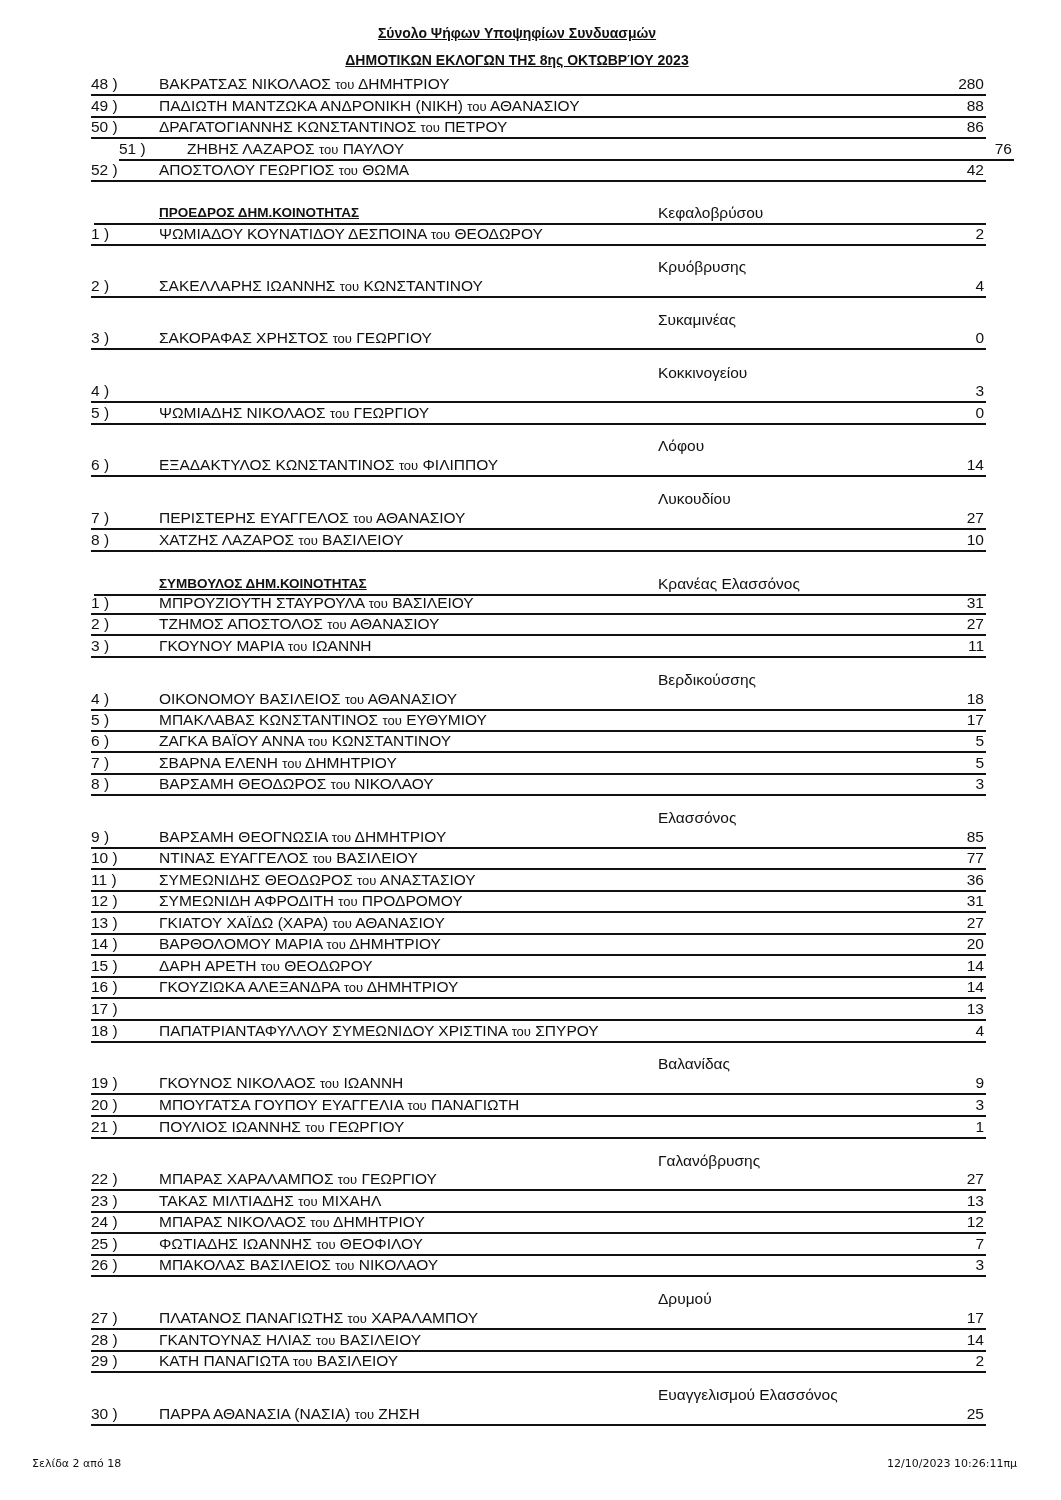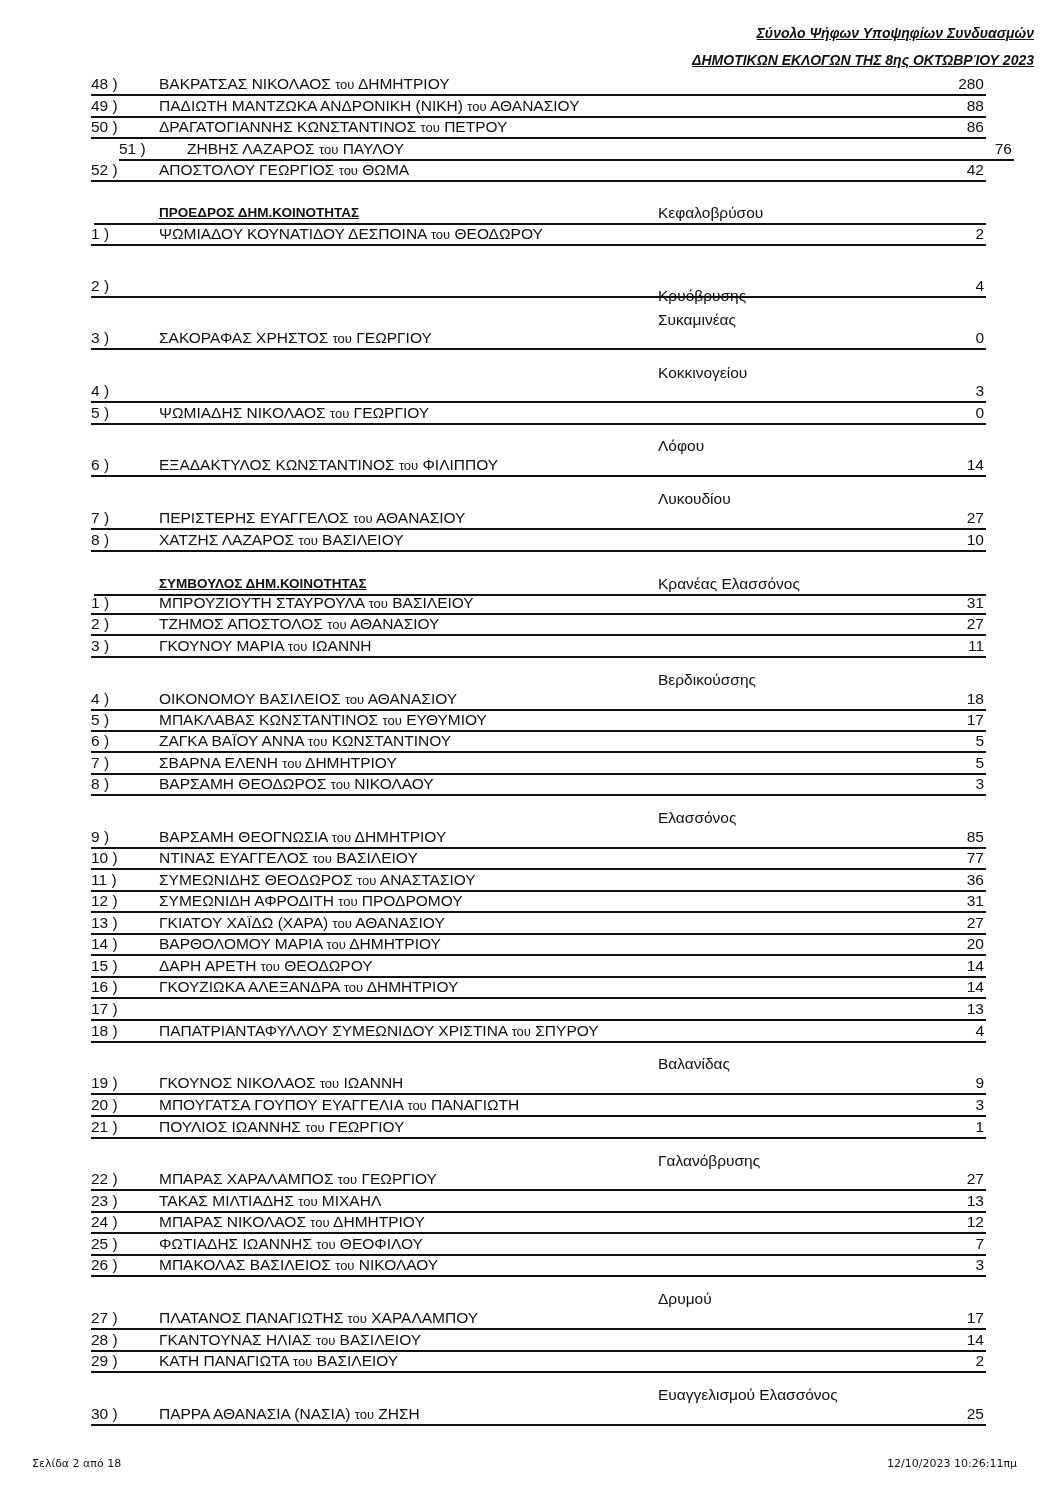--- a/index.html
+++ b/index.html
@@ -1,19 +1,19 @@
 <!DOCTYPE html>
 <html><head>
 <meta charset="utf-8">
 <style>
   html, body { margin: 0; padding: 0; background: #ffffff; }
   body { width: 1061px; height: 1500px; position: relative; overflow: hidden;
          font-family: "Liberation Sans", sans-serif; color: #111; }
-  .title { position: absolute; left: 0; width: 1034px; text-align: right;
-           font-weight: bold; font-size: 14px; text-decoration: underline; font-style: italic; }
+  .title { position: absolute; left: 0; width: 1034px; text-align: center;
+           font-weight: bold; font-size: 14px; text-decoration: underline; }
   .row { position: absolute; left: 91px; width: 895px; height: 20px;
          border-bottom: 2px solid #111; font-size: 15.5px; line-height: 20px; }
   .row .num { position: absolute; left: 0; top: 0; }
   .row .name { position: absolute; left: 68px; top: 0; white-space: nowrap; }
   .row .name .tou { font-size: 13px; }
   .row .votes { position: absolute; right: 2px; top: 0; }
   .place { position: absolute; left: 658px; font-size: 15.5px; line-height: 20px; white-space: nowrap; }
   .header-row { position: absolute; left: 94px; width: 892px; height: 20px;
                 border-bottom: 2px solid #111; }
   .header-row .hdr { position: absolute; left: 65px; top: 0; font-weight: bold;
@@ -58,20 +58,21 @@
       <span class="hdr">ΠΡΟΕΔΡΟΣ ΔΗΜ.ΚΟΙΝΟΤΗΤΑΣ</span>
       <span class="hplace">Κεφαλοβρύσου</span>
     </div>
     <div class="row" style="top: 224px;">
       <span class="num">1 )</span>
       <span class="name"><span>ΨΩΜΙΑΔΟΥ ΚΟΥΝΑΤΙΔΟΥ ΔΕΣΠΟΙΝΑ</span> <span class="tou">του</span> <span>ΘΕΟΔΩΡΟΥ</span></span>
       <span class="votes">2</span>
     </div>
     <div class="row" style="top: 276px;">
       <span class="num">2 )</span>
+      <span class="name"><span>ΣΑΚΕΛΛΑΡΗΣ ΙΩΑΝΝΗΣ</span> <span class="tou">του</span> <span>ΚΩΝΣΤΑΝΤΙΝΟΥ</span></span>
       <span class="votes">4</span>
     </div>
     <div class="row" style="top: 328px;">
       <span class="num">3 )</span>
       <span class="name"><span>ΣΑΚΟΡΑΦΑΣ ΧΡΗΣΤΟΣ</span> <span class="tou">του</span> <span>ΓΕΩΡΓΙΟΥ</span></span>
       <span class="votes">0</span>
     </div>
     <div class="row" style="top: 381px;">
       <span class="num">4 )</span>
       <span class="votes">3</span>
@@ -89,21 +90,21 @@
     <div class="row" style="top: 508px;">
       <span class="num">7 )</span>
       <span class="name"><span>ΠΕΡΙΣΤΕΡΗΣ ΕΥΑΓΓΕΛΟΣ</span> <span class="tou">του</span> <span>ΑΘΑΝΑΣΙΟΥ</span></span>
       <span class="votes">27</span>
     </div>
     <div class="row" style="top: 530px;">
       <span class="num">8 )</span>
       <span class="name"><span>ΧΑΤΖΗΣ ΛΑΖΑΡΟΣ</span> <span class="tou">του</span> <span>ΒΑΣΙΛΕΙΟΥ</span></span>
       <span class="votes">10</span>
     </div>
-    <div class="place" style="top: 257px; margin-top: 29px;">Κρυόβρυσης</div>
+    <div class="place" style="top: 257px;">Κρυόβρυσης</div>
     <div class="place" style="top: 310px;">Συκαμινέας</div>
     <div class="place" style="top: 363px;">Κοκκινογείου</div>
     <div class="place" style="top: 436px;">Λόφου</div>
     <div class="place" style="top: 489px;">Λυκουδίου</div>
     <div class="header-row" style="top: 574px;">
       <span class="hdr">ΣΥΜΒΟΥΛΟΣ ΔΗΜ.ΚΟΙΝΟΤΗΤΑΣ</span>
       <span class="hplace">Κρανέας Ελασσόνος</span>
     </div>
     <div class="row" style="top: 593px;">
       <span class="num">1 )</span>

